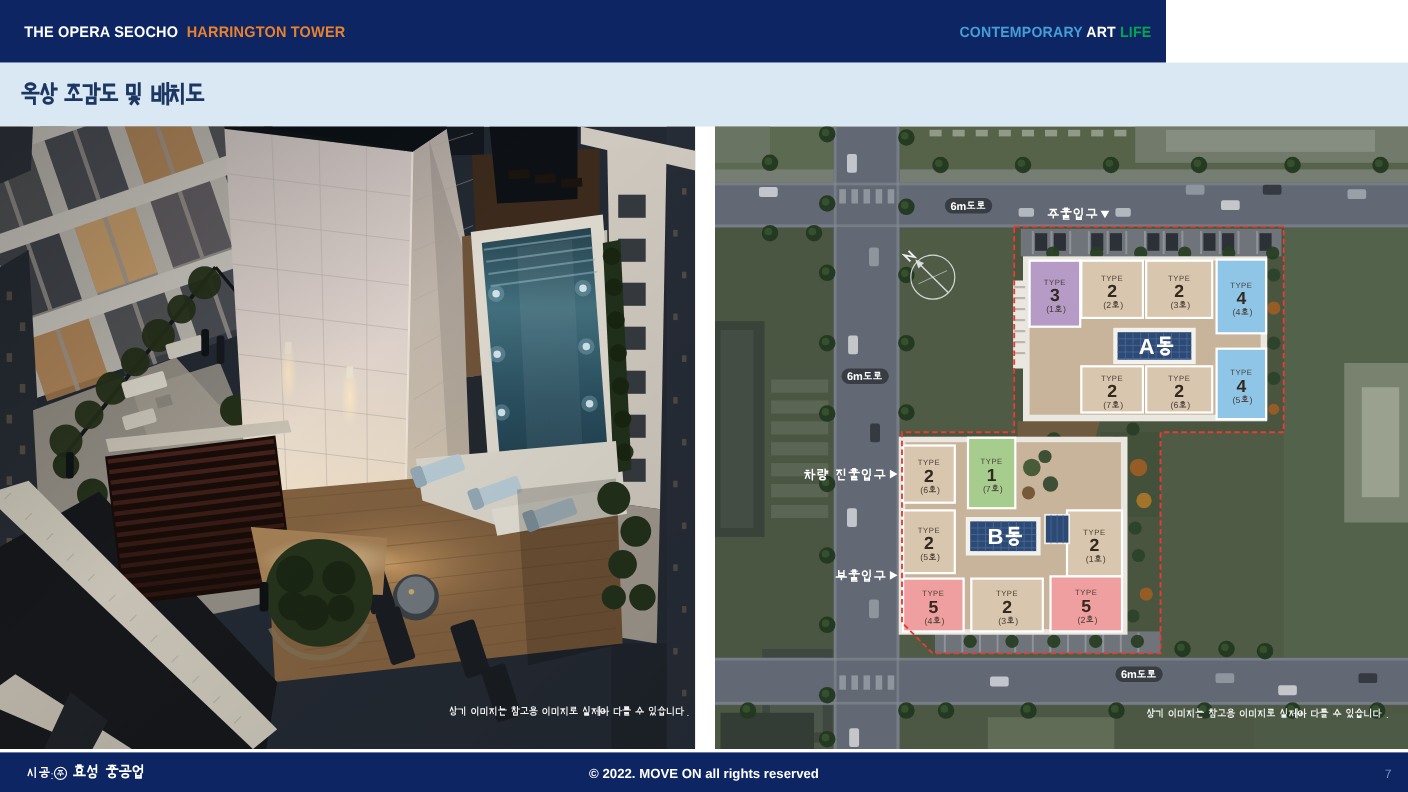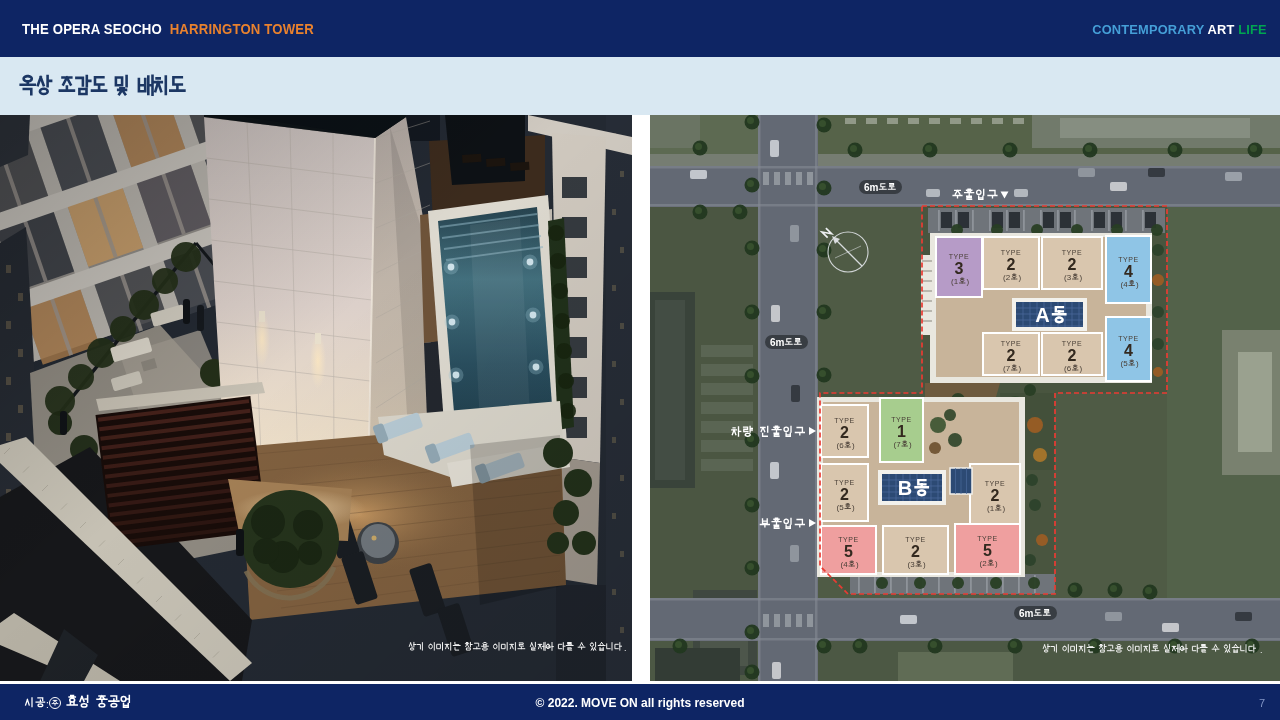--- a/index.html
+++ b/index.html
@@ -1,14 +1,14 @@
 <!DOCTYPE html>
 <html><head><meta charset="utf-8"><style>
 html,body{margin:0;padding:0;width:1280px;height:720px;overflow:hidden;background:#ffffff;font-family:"Liberation Sans",sans-serif;}
-.hdr{position:absolute;left:0;top:0;width:1280px;height:57px;background:#0e2564;}
+.hdr{position:absolute;left:0;top:0;width:1060px;height:57px;background:#0e2564;}
 .tband{position:absolute;left:0;top:57px;width:1280px;height:58px;background:#d9e8f2;}
 .ftr{position:absolute;left:0;top:684px;width:1280px;height:36px;background:#0e2564;}
 .hl{position:absolute;left:22px;top:21px;font-size:14px;font-weight:bold;letter-spacing:0.2px;transform:scaleX(0.94);transform-origin:left;white-space:nowrap;}
 .hr{position:absolute;right:13px;top:22px;font-size:13.5px;font-weight:bold;letter-spacing:0.2px;transform:scaleX(0.95);transform-origin:right;white-space:nowrap;}
 </style></head><body>
 <div class="hdr">
  <div class="hl"><span style="color:#fff">THE OPERA SEOCHO</span><span style="color:#e9822e">&nbsp; HARRINGTON TOWER</span></div>
  <div class="hr"><span style="color:#459fd7">CONTEMPORARY</span> <span style="color:#fff">ART</span> <span style="color:#00a651">LIFE</span></div>
 </div>
 <div class="tband"><svg width="1280" height="58">

